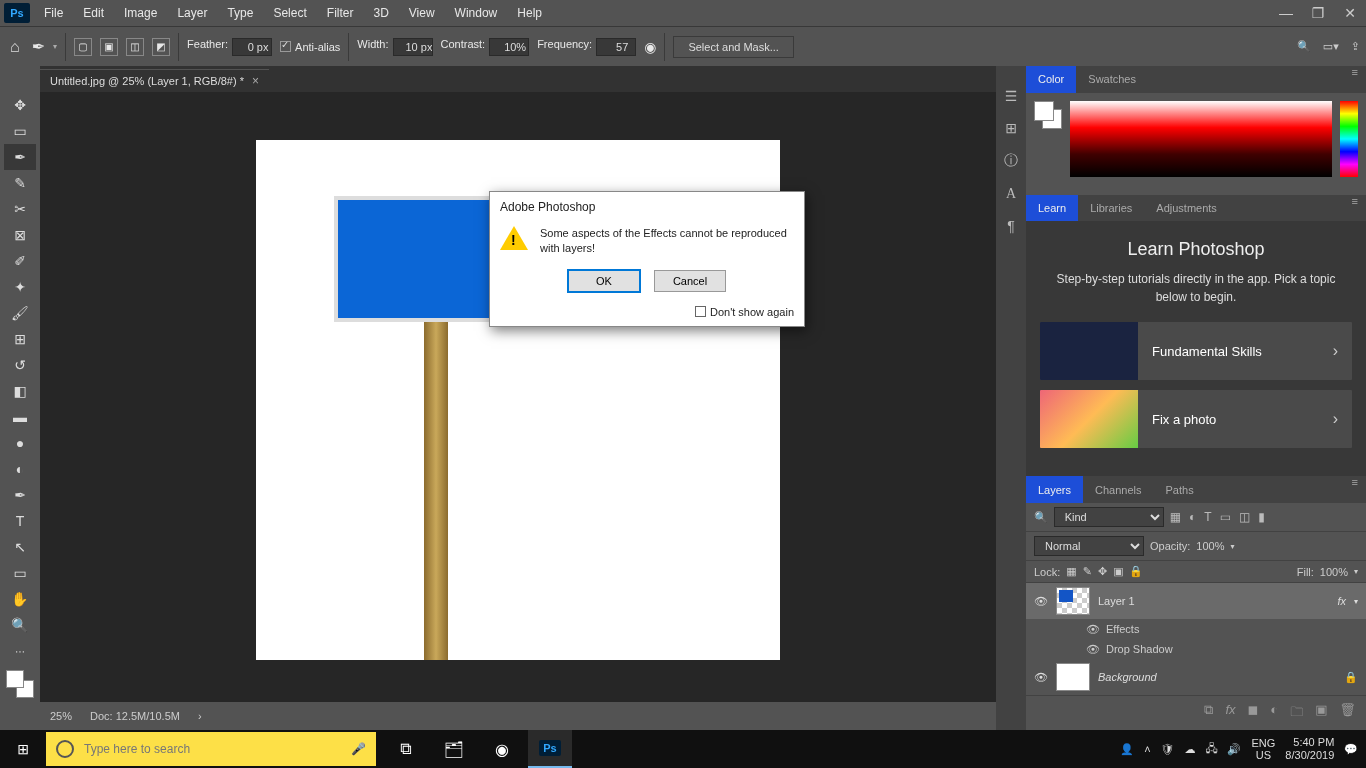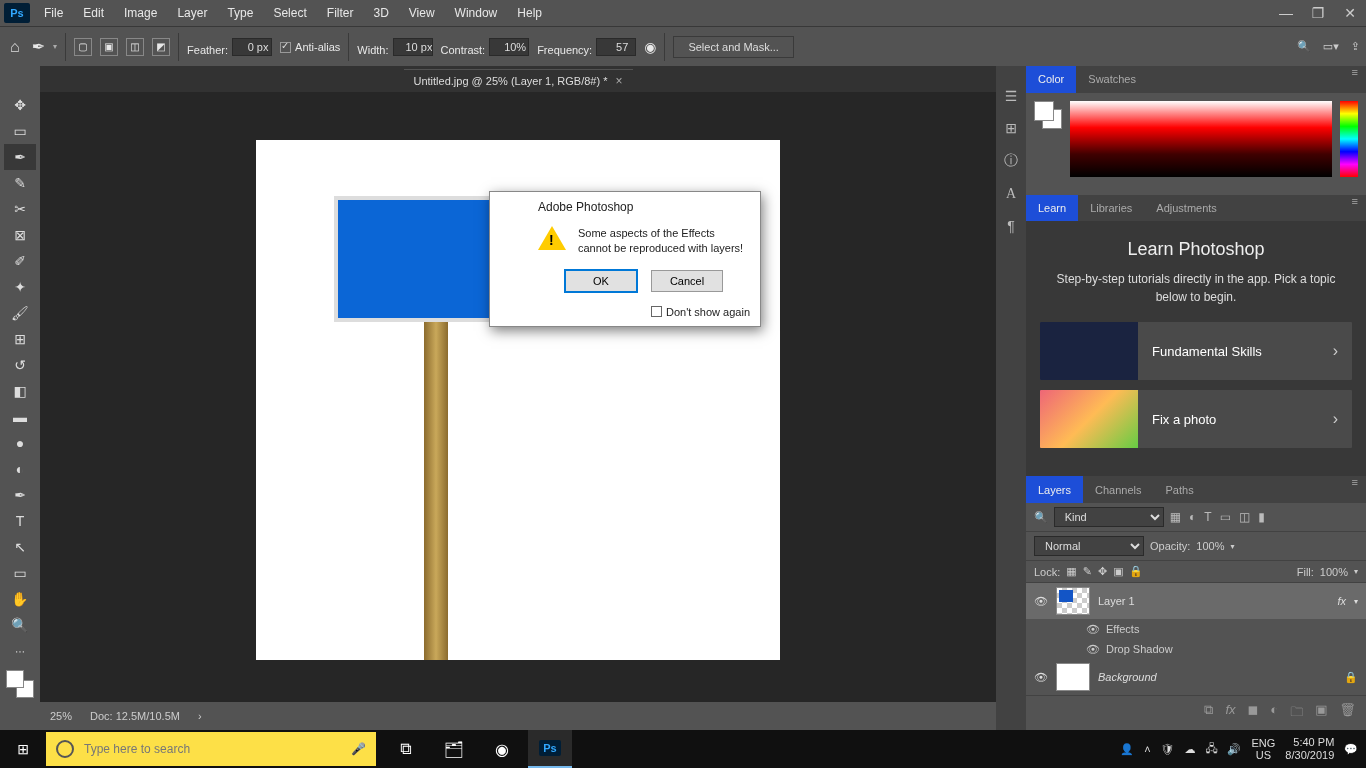--- a/index.html
+++ b/index.html
@@ -8,31 +8,31 @@
 
 .menu-bar { height: 26px; background: #535353; display: flex; align-items: center; color: #e8e8e8; font-size: 12px; }
 .ps-logo { width: 26px; height: 20px; margin: 0 4px; background: #001e36; color: #31a8ff; display: flex; align-items: center; justify-content: center; font-weight: bold; font-size: 11px; border-radius: 2px; }
 .menu-item { padding: 0 10px; height: 26px; display: flex; align-items: center; cursor: default; }
 .win-ctrls { margin-left: auto; display: flex; }
 .win-btn { width: 32px; height: 26px; display: flex; align-items: center; justify-content: center; color: #ccc; font-size: 14px; }
 
 
 .options-bar { height: 40px; background: #535353; border-top: 1px solid #383838; display: flex; align-items: center; color: #e8e8e8; font-size: 11px; padding: 0 6px; gap: 8px; }
 .opt-sep { width: 1px; height: 28px; background: #3a3a3a; }
-.opt-field { display: flex; align-items: flex-end; gap: 4px; }
+.opt-field { display: flex; align-items: flex-start; gap: 4px; }
 .opt-input { background: #383838; border: 1px solid #2a2a2a; color: #ddd; width: 40px; height: 18px; font-size: 11px; text-align: center; padding-left: 12px; }
 .opt-check { width: 11px; height: 11px; background: #535353; border: 1px solid #999; display: inline-block; position: relative; }
 .opt-check.checked::after { content: '✓'; position: absolute; top: -3px; left: 0; color: #ddd; font-size: 10px; }
 .opt-btn { background: #535353; border: 1px solid #3a3a3a; color: #ddd; padding: 4px 14px; font-size: 11px; }
 .opt-icons-right { margin-left: auto; display: flex; gap: 12px; color: #ccc; }
 .home-icon { font-size: 16px; color: #ddd; padding: 0 4px; }
 .small-tool { width: 18px; height: 18px; border: 1px solid #888; display: inline-flex; align-items: center; justify-content: center; font-size: 10px; background: #535353; }
 
 
-.doc-tab-row { position: absolute; top: 70px; left: 40px; right: 370px; height: 22px; background: #323232; display: flex; align-items: flex-end; justify-content: center; }
+.doc-tab-row { position: absolute; top: 70px; left: 40px; right: 370px; height: 22px; background: #323232; display: flex; align-items: flex-end; }
 .doc-tab { background: #323232; color: #ddd; font-size: 11px; padding: 4px 10px; border-top: 1px solid #535353; display: flex; align-items: center; gap: 8px; }
 .doc-tab .x { color: #aaa; font-size: 12px; }
 
 
 .toolbox { position: absolute; top: 66px; left: 0; width: 40px; bottom: 38px; background: #535353; display: flex; flex-direction: column; align-items: center; padding-top: 26px; }
 .tool { width: 32px; height: 26px; display: flex; align-items: center; justify-content: center; color: #ddd; font-size: 14px; position: relative; cursor: default; }
 .tool.active { background: #383838; }
 .fgbg { position: relative; width: 28px; height: 28px; margin-top: 6px; }
 .fgbg .fg { position: absolute; top: 0; left: 0; width: 18px; height: 18px; background: #fff; border: 1px solid #888; }
 .fgbg .bg { position: absolute; bottom: 0; right: 0; width: 18px; height: 18px; background: #fff; border: 1px solid #888; }
@@ -77,21 +77,21 @@
 .layer-thumb { width: 34px; height: 28px; border: 1px solid #888; background: #fff; }
 .layer-thumb.checker { background: repeating-conic-gradient(#ccc 0 25%, #fff 0 50%) 0 0/10px 10px; position: relative; }
 .layer-thumb.checker::after { content: ''; position: absolute; top: 2px; left: 2px; width: 14px; height: 12px; background: #1355c6; }
 .layer-entry { display: flex; align-items: center; padding: 4px 8px; gap: 8px; font-size: 11px; color: #ddd; }
 .layer-entry.active { background: #6a6a6a; }
 .layer-entry .eye { width: 14px; }
 .layer-sub { padding-left: 60px; font-size: 11px; color: #ccc; height: 20px; display: flex; align-items: center; gap: 6px; }
 .layers-footer { display: flex; justify-content: flex-end; gap: 12px; padding: 6px 10px; color: #999; font-size: 13px; border-top: 1px solid #424242; }
 
 
-.dialog { position: absolute; top: 191px; left: 489px; width: 272px; background: #fff; border: 1px solid #888; box-shadow: 2px 4px 12px rgba(0,0,0,0.5); font-size: 11px; color: #222; padding-left: 38px; }
+.dialog { position: absolute; top: 191px; left: 489px; width: 316px; background: #fff; border: 1px solid #888; box-shadow: 2px 4px 12px rgba(0,0,0,0.5); font-size: 11px; color: #222; }
 .dialog-title { padding: 8px 10px 4px; font-size: 12px; }
 .dialog-body { display: flex; padding: 8px 10px; gap: 12px; }
 .warn-icon { width: 28px; height: 24px; }
 .warn-tri { width: 0; height: 0; border-left: 14px solid transparent; border-right: 14px solid transparent; border-bottom: 24px solid #ffcc00; position: relative; }
 .warn-tri::after { content: '!'; position: absolute; top: 6px; left: -3px; font-weight: bold; color: #000; font-size: 14px; }
 .dialog-msg { flex: 1; font-size: 11px; line-height: 1.35; }
 .dialog-buttons { display: flex; justify-content: center; gap: 14px; padding: 6px 0 10px; }
 .dlg-btn { width: 72px; height: 22px; background: #e1e1e1; border: 1px solid #999; font-size: 11px; }
 .dlg-btn.primary { border: 1px solid #0078d7; outline: 1px solid #0078d7; }
 .dialog-footer { padding: 4px 10px 8px; display: flex; align-items: center; gap: 4px; justify-content: flex-end; }

